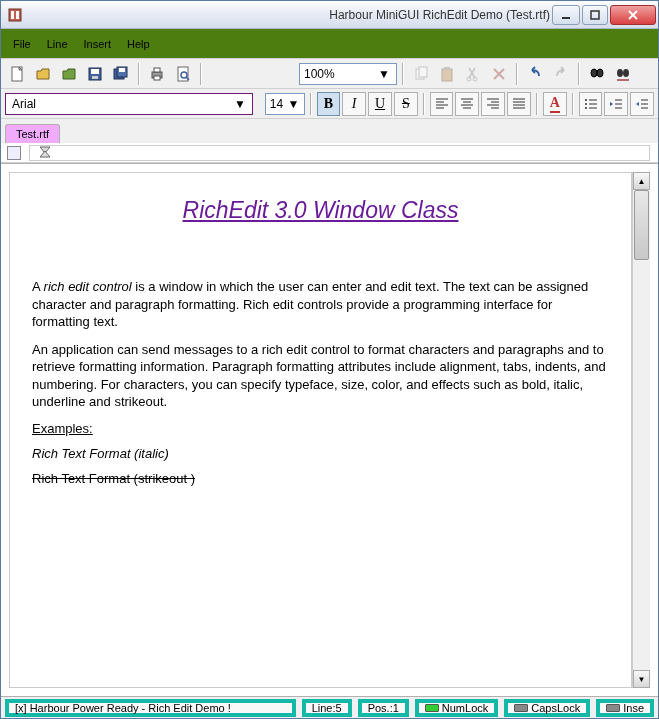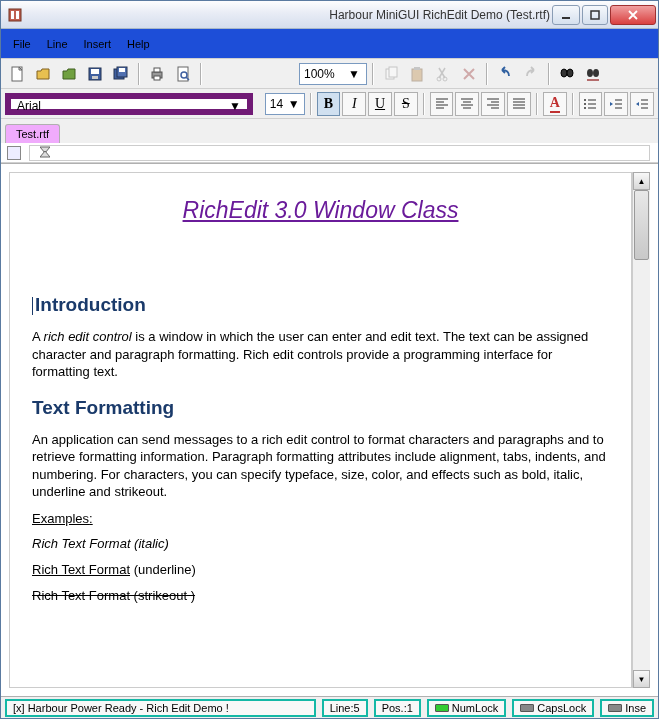--- a/index.html
+++ b/index.html
@@ -9,34 +9,34 @@
 
 .titlebar { height: 28px; background: linear-gradient(to bottom, #fdfdfe, #e8ecf5 45%, #d6deed); display: flex; align-items: center; padding: 0 2px 0 6px; border-bottom: 1px solid #a8b8c8; }
 .titlebar .app-icon { width: 16px; height: 16px; margin-right: 4px; }
 .titlebar .title { flex: 1; font-size: 12px; color: #333; text-align: right; }
 .titlebar .win-btns { display: flex; gap: 0; }
 .win-btn { width: 30px; height: 20px; border: 1px solid #8a9db5; border-radius: 3px; margin-left: 2px; display: flex; align-items: center; justify-content: center; font-size: 10px; cursor: pointer; background: linear-gradient(to bottom, #f5f8fc, #d5e0ee); }
 .win-btn.min { width: 28px; }
 .win-btn.max { width: 26px; }
 .win-btn.close { width: 46px; background: linear-gradient(to bottom, #f0a0a0, #d94040); color: #fff; border-color: #a03030; }
 
-.menubar { height: 30px; background: #1d4ed8; display: flex; align-items: center; padding: 12px 4px; border-bottom: 1px solid #d0d0d0; }
+.menubar { height: 30px; background: #4d7c0f; display: flex; align-items: center; padding: 12px 4px; border-bottom: 1px solid #d0d0d0; }
 .menu-item { padding: 3px 8px; cursor: pointer; }
 
 .toolbar { height: 30px; background: #f0f0f0; display: flex; align-items: center; padding: 2px 4px; border-bottom: 1px solid #d0d0d0; gap: 2px; }
 .tb-btn { width: 24px; height: 24px; display: flex; align-items: center; justify-content: center; cursor: pointer; border-radius: 2px; }
 .tb-btn.disabled { opacity: 0.4; cursor: default; }
 .tb-sep { width: 2px; height: 22px; border-left: 1px solid #b0b0b0; border-right: 1px solid #fff; margin: 0 3px; }
 .tb-spacer-sm { width: 90px; }
 
-.zoom-select { width: 68px; height: 22px; border: 1px solid #7a9ac0; background: #fff; display: flex; align-items: center; padding: 0 4px; font-size: 12px; justify-content: center; }
+.zoom-select { width: 98px; height: 22px; border: 1px solid #7a9ac0; background: #fff; display: flex; align-items: center; padding: 0 4px; font-size: 12px; justify-content: center; }
 .zoom-select .arrow { margin-left: auto; width: 16px; text-align: center; }
 
 .toolbar2 { height: 30px; background: #f0f0f0; display: flex; align-items: center; padding: 2px 4px; border-bottom: 1px solid #d0d0d0; gap: 2px; }
-.font-select { width: 250px; height: 22px; border: 6px solid #701a75; background: #fff; display: flex; padding: 0 6px; font-size: 12px; }
+.font-select { width: 250px; height: 22px; border: 1px solid #701a75; background: #fff; display: flex; align-items: center; padding: 0 6px; font-size: 12px; }
 .font-select .arrow { margin-left: auto; }
 .size-select { width: 40px; height: 22px; border: 1px solid #7a9ac0; background: #fff; display: flex; align-items: center; padding: 0 4px; font-size: 12px; margin-left: 10px; }
 .size-select .arrow { margin-left: auto; }
 
 .fmt-btn { width: 24px; height: 24px; border: 1px solid #b0b0b0; background: #f8f8f8; display: flex; align-items: center; justify-content: center; cursor: pointer; font-family: "Times New Roman", serif; font-size: 14px; }
 .fmt-btn.active { background: #d0e0f0; border-color: #7090b0; }
 
 .tab-strip { height: 24px; background: #f0f0f0; display: flex; align-items: flex-end; padding: 0 4px; }
 .tab { padding: 3px 10px; background: #f0abfc; border: 1px solid #b0b0b0; border-bottom: none; border-radius: 3px 3px 0 0; font-size: 11px; cursor: pointer; }
 
@@ -56,21 +56,21 @@
 .doc-p { font-family: Arial; font-size: 13px; line-height: 1.35; margin-bottom: 10px; color: #000; }
 .doc-p em { font-style: italic; margin-top: 12px; }
 .doc-ex { font-family: Arial; font-size: 13px; text-decoration: underline; margin-bottom: 10px; }
 .doc-bold { font-family: Arial; font-size: 13px; font-weight: bold; margin-bottom: 10px; }
 .doc-italic { font-family: Arial; font-size: 13px; font-style: italic; margin-bottom: 10px; }
 .doc-strike { font-family: Arial; font-size: 13px; text-decoration: line-through; margin-bottom: 10px; }
 
 .cursor { display: inline-block; width: 1px; height: 18px; background: #1a3a6a; vertical-align: middle; margin-right: 2px; }
 
 .statusbar { height: 22px; background: #f0f0f0; border-top: 1px solid #b0b0b0; display: flex; align-items: center; font-size: 11px; padding: 0 4px; gap: 6px; }
-.sb-cell { padding: 0 6px; border: 2px solid #14b8a6; height: 18px; display: flex; align-items: center; background: #f8f8f8; text-align: center; }
+.sb-cell { padding: 0 6px; border: 4px solid #14b8a6; height: 18px; display: flex; align-items: center; background: #f8f8f8; text-align: center; }
 .sb-main { flex: 1; }
 .sb-led { width: 14px; height: 8px; border: 1px solid #555; border-radius: 1px; margin-right: 3px; }
 .led-green { background: #3c3; }
 .led-off { background: #888; }
 
 svg { display: block; }
 </style>
 </head>
 <body>
 
@@ -317,27 +317,24 @@
             <path d="M0 14 L10 14 L5 8 Z" fill="#ddd" stroke="#666"></path>
           </svg>
       </div>
     </div>
   </div>
 
   <div class="editor-wrap">
     <div class="editor">
       <div class="doc-title">RichEdit 3.0 Window Class</div>
       <div style="height:18px"></div>
-      <div class="doc-h2"><span class="cursor"></span><span>Introduction</span></div>
       <p class="doc-p"><span>A </span><em>rich edit control</em><span> is a window in which the user can enter and edit text. The text can be assigned character and paragraph formatting. Rich edit controls provide a programming interface for formatting text.</span></p>
-      <div class="doc-h2">Text Formatting</div>
       <p class="doc-p">An application can send messages to a rich edit control to format characters and paragraphs and to retrieve formatting information. Paragraph formatting attributes include alignment, tabs, indents, and numbering. For characters, you can specify typeface, size, color, and effects such as bold, italic, underline and strikeout.</p>
       <p class="doc-ex"><span>Examples</span>:</p>
       <p class="doc-italic">Rich Text Format (italic)</p>
-      <p class="doc-p"><span style="text-decoration:underline">Rich Text Format</span><span> (underline)</span></p>
       <p class="doc-strike">Rich Text Format (strikeout )</p>
     </div>
     <div class="editor-scroll">
       <div class="scroll-btn">▲</div>
       <div class="scroll-thumb"></div>
       <div class="scroll-btn" style="position:absolute;bottom:0;left:0;right:0">▼</div>
     </div>
   </div>
 
   <div class="statusbar">

